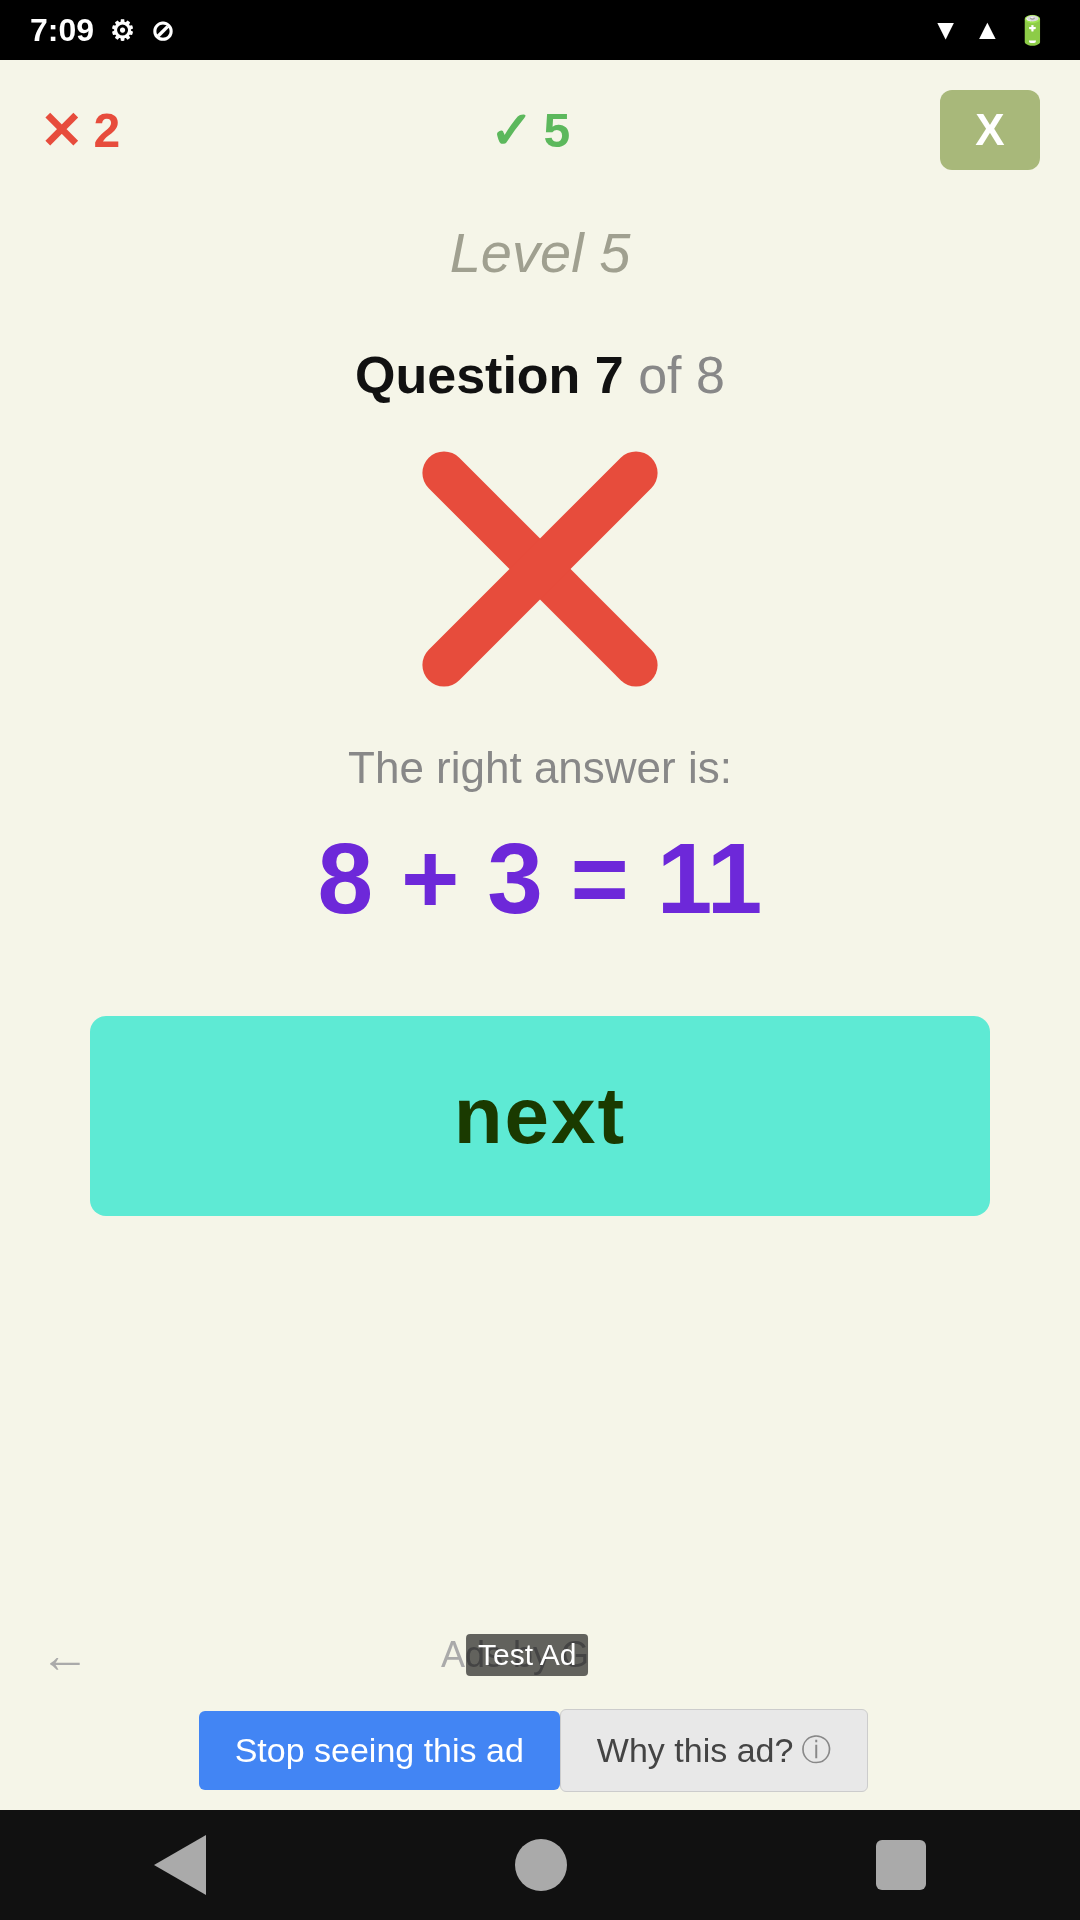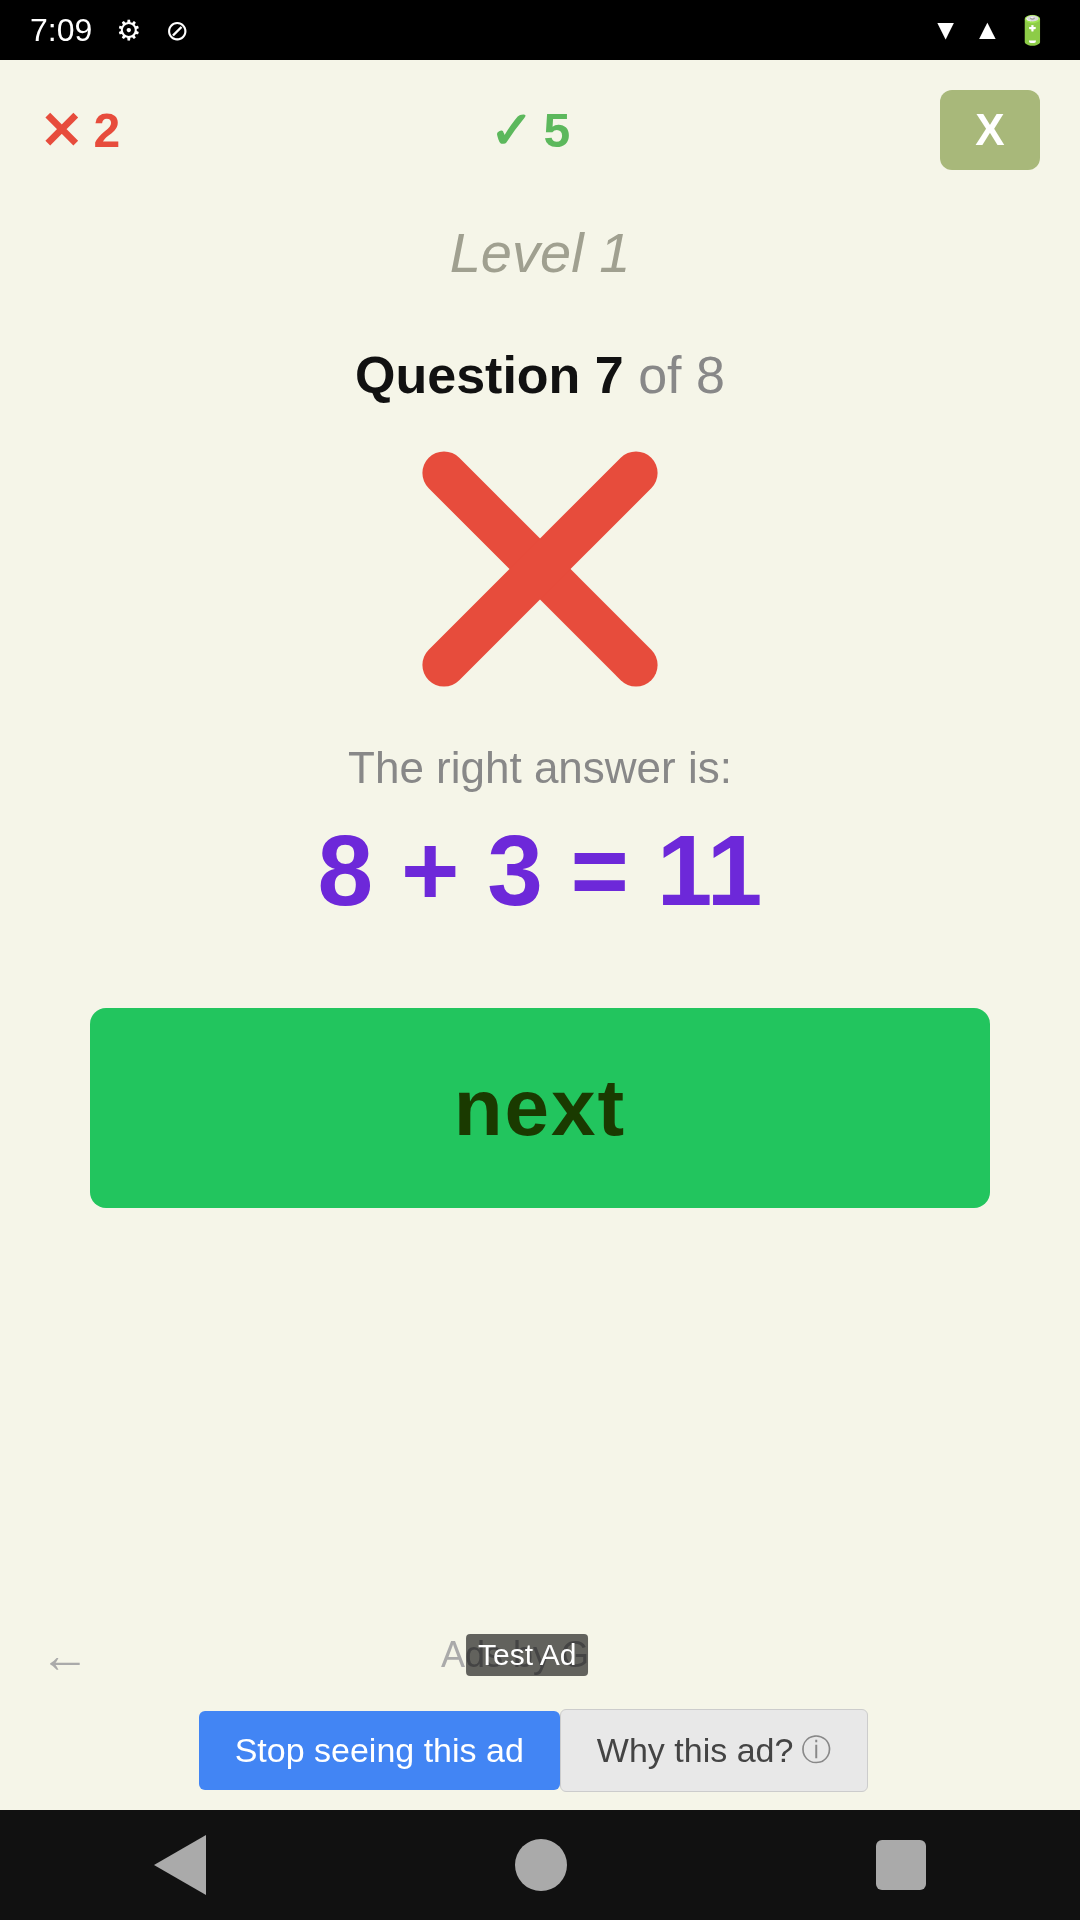--- a/index.html
+++ b/index.html
@@ -27,23 +27,23 @@
       display: flex;
       align-items: center;
       justify-content: space-between;
       padding: 0 30px;
       flex-shrink: 0;
     }
 
     .status-bar-left {
       display: flex;
       align-items: center;
-      gap: 24px;
+      gap: 16px;
       font-size: 32px;
-      font-weight: normal;
+      font-weight: bold;
     }
 
     .status-bar-right {
       display: flex;
       align-items: center;
       gap: 14px;
     }
 
     .status-icon {
       font-size: 28px;
@@ -156,33 +156,33 @@
 
     .big-x-svg {
       width: 240px;
       height: 240px;
     }
 
     
     .right-answer-label {
       color: #888;
       font-size: 44px;
-      margin-bottom: 20px;
+      margin-bottom: 28px;
     }
 
     .right-answer-equation {
       color: #6d28d9;
       font-size: 100px;
       font-weight: bold;
       margin-bottom: 80px;
     }
 
     
     .next-button {
-      background-color: #22c55e;
+      background-color: #5eead4;
       color: #1a3a00;
       border: none;
       border-radius: 16px;
       width: 900px;
       height: 200px;
       font-size: 80px;
       font-weight: bold;
       cursor: pointer;
       letter-spacing: 2px;
       margin-bottom: 60px;
@@ -343,21 +343,21 @@
       <span class="x-mark-red">✕</span>
       <span class="score-number-wrong">2</span>
     </div>
     <div class="score-correct">
       <span class="check-mark-green">✓</span>
       <span class="score-number-correct">5</span>
     </div>
     <button class="close-button">X</button>
   </div>
 
-  <div class="level-title">Level 1</div>
+  <div class="level-title">Level 5</div>
 
   <div class="question-text">
     <strong>Question <span>7</span></strong>
     <span class="of-total"> of <span>8</span></span>
   </div>
 
   <div class="big-x-container">
     <svg class="big-x-svg" viewBox="0 0 200 200">
       <line x1="20" y1="20" x2="180" y2="180" stroke="#e74c3c" stroke-width="36" stroke-linecap="round"></line>
       <line x1="180" y1="20" x2="20" y2="180" stroke="#e74c3c" stroke-width="36" stroke-linecap="round"></line>

